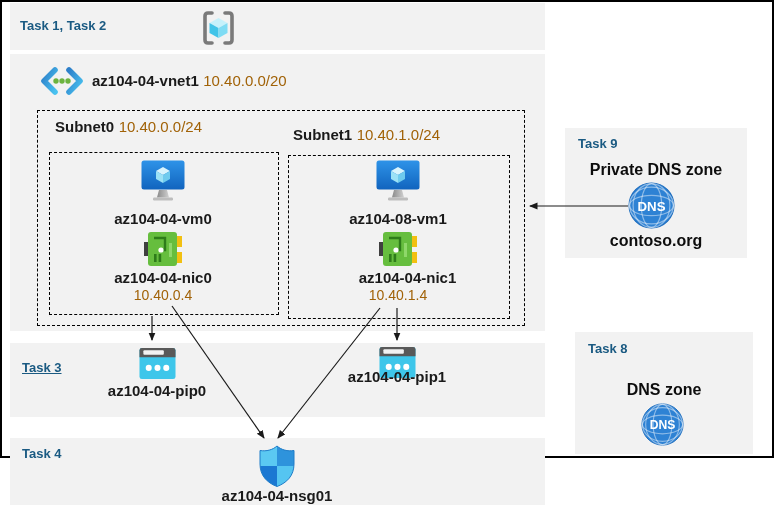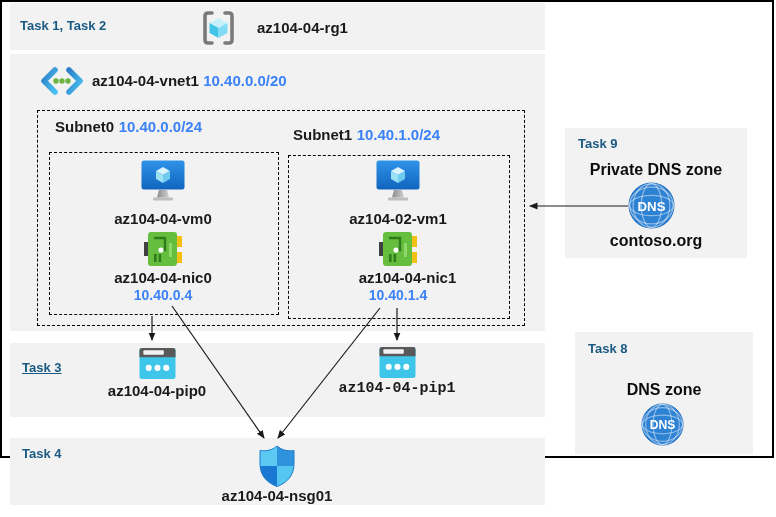--- a/index.html
+++ b/index.html
@@ -6,21 +6,21 @@
   #stage{
     position:relative;width:776px;height:517px;background:#fff;overflow:hidden;
     font-family:"Liberation Sans",sans-serif;-webkit-font-smoothing:antialiased;
   }
   .abs{position:absolute;}
   .panel{position:absolute;background:#F2F2F2;}
   .frame{position:absolute;left:0;top:52;width:770px;height:454px;border:2px solid #000;background:transparent;}
   .task-label{font-weight:bold;color:#1A5A82;font-size:13px;line-height:18px;white-space:nowrap;}
   .res-label{font-weight:bold;color:#1A1A1A;font-size:15px;line-height:18px;white-space:nowrap;}
   .big-label{font-weight:bold;color:#0D0D0D;font-size:16px;line-height:19px;white-space:nowrap;}
-  .cidr{font-weight:bold;color:#3b82f6;font-size:14px;white-space:nowrap;}
+  .cidr{font-weight:normal;color:#a16207;font-size:14px;white-space:nowrap;}
   .dashed{position:absolute;border:1px dashed #000;}
   .center{text-align:center;}
   svg{display:block;}
   .overlay{position:absolute;left:0;top:0;pointer-events:none;}
 </style>
 </head>
 <body>
 
 <div id="stage">
 
@@ -30,21 +30,20 @@
     <div class="abs task-label" style="left:10px;top:14px;">Task 1, Task 2</div>
     <span class="abs" style="left:190px;top:7px;">
       <svg width="37" height="36" viewBox="0 0 37 36">
         <path d="M12,3 H8 Q5,3 5,6 V30 Q5,33 8,33 H12" fill="none" stroke="#7A7A7A" stroke-width="3.6" stroke-linecap="round"></path>
         <path d="M25,3 H29 Q32,3 32,6 V30 Q32,33 29,33 H25" fill="none" stroke="#7A7A7A" stroke-width="3.6" stroke-linecap="round"></path>
         <polygon points="18.5,8 27.5,13 18.5,18 9.5,13" fill="#C6F1FB"></polygon>
         <polygon points="9.5,13 18.5,18 18.5,28 9.5,23" fill="#41C4E8"></polygon>
         <polygon points="27.5,13 18.5,18 18.5,28 27.5,23" fill="#7FDCF4"></polygon>
       </svg>
     </span>
-    <div class="abs res-label" style="left:247px;top:16px;">az104-04-rg1</div>
   </div>
 
   <div class="panel" style="left:10px;top:54px;width:535px;height:277px;"></div>
 
   <span class="abs" style="left:40px;top:67px;">
     <svg width="44" height="28" viewBox="0 0 44 28">
       <defs>
         <linearGradient id="vng1" x1="0" y1="0" x2="1" y2="1">
           <stop offset="0" stop-color="#2D7FC9"></stop>
             <stop offset="1" stop-color="#49C2F0"></stop>
@@ -127,21 +126,21 @@
         </linearGradient>
       </defs>
       <rect x="0.5" y="0.5" width="43" height="29" rx="2.5" fill="url(#vmg1)"></rect>
       <polygon points="22,7 29,11 22,15 15,11" fill="#D8F4FD"></polygon>
       <polygon points="15,11 22,15 22,23 15,19" fill="#9BE1F6"></polygon>
       <polygon points="29,11 22,15 22,23 29,19" fill="#6FCBEE"></polygon>
       <polygon points="18,30 26,30 28,37.5 16,37.5" fill="url(#stg1)"></polygon>
       <rect x="12" y="37.5" width="20" height="3" rx="1.2" fill="#BDBDBD"></rect>
     </svg>
   </span>
-  <div class="abs res-label center" style="left:288px;top:210px;width:220px;">az104-02-vm1</div>
+  <div class="abs res-label center" style="left:288px;top:210px;width:220px;">az104-08-vm1</div>
 
   <span class="abs" style="left:379px;top:231px;">
     <svg width="38" height="36" viewBox="0 0 38 36">
       <rect x="0" y="11" width="6" height="14" fill="#404040"></rect>
       <rect x="30" y="5" width="8" height="11" fill="#F2C011"></rect>
       <rect x="30" y="21" width="8" height="11" fill="#F2C011"></rect>
       <rect x="4" y="1" width="29" height="34" rx="3" fill="#66BE3E"></rect>
       <path d="M10,7 h11 v12 h-5" fill="none" stroke="#2E7C1A" stroke-width="2.4"></path>
       <circle cx="17" cy="19" r="2.6" fill="#FFFFFF"></circle>
       <rect x="10" y="23" width="2.6" height="8" fill="#2E7C1A"></rect>
@@ -187,21 +186,21 @@
   <span class="abs" style="left:379px;top:346px;">
     <svg width="37" height="33" viewBox="0 0 38 33">
       <rect x="0.5" y="0.5" width="37" height="32" rx="2.5" fill="#3EC6EA"></rect>
       <path d="M3,0.5 h32 a2.5,2.5 0 0 1 2.5,2.5 v7 h-37 v-7 a2.5,2.5 0 0 1 2.5,-2.5 z" fill="#595959"></path>
       <rect x="4.5" y="3" width="21" height="4.5" rx="1" fill="#F2F2F2"></rect>
       <circle cx="10" cy="21" r="3.1" fill="#FFFFFF"></circle>
       <circle cx="19" cy="21" r="3.1" fill="#FFFFFF"></circle>
       <circle cx="28" cy="21" r="3.1" fill="#FFFFFF"></circle>
     </svg>
   </span>
-  <div class="abs res-label center" style="left:327px;top:380px;width:140px;font-family:Liberation Mono, monospace;">az104-04-pip1</div>
+  <div class="abs res-label center" style="left:327px;top:368px;width:140px;">az104-04-pip1</div>
 
   <div class="panel" style="left:10px;top:438px;width:535px;height:67px;">
     <div class="abs task-label" style="left:12px;top:7px;">Task 4</div>
   </div>
   <span class="abs" style="left:258px;top:445px;">
     <svg width="38" height="43" viewBox="0 0 38 43">
       <defs>
         <clipPath id="shieldClip">
           <path d="M19,1 C23.5,5 29.5,6.5 36,5.5 L36,19 C36,30.5 29,37.8 19,41.5 C9,37.8 2,30.5 2,19 L2,5.5 C8.5,6.5 14.5,5 19,1 Z"></path>
         </clipPath>

